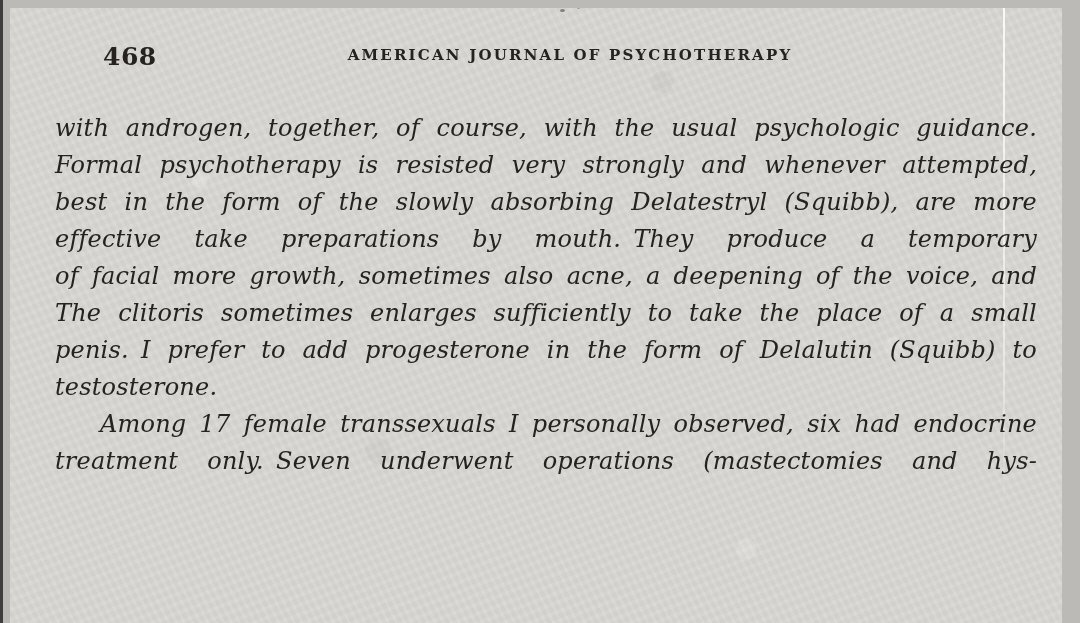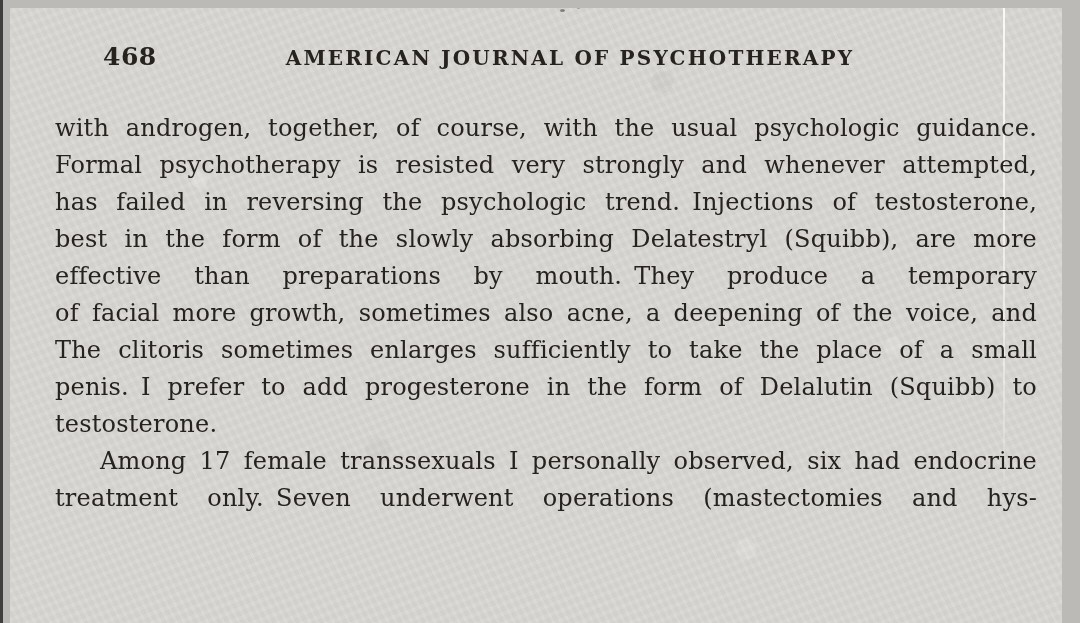--- a/index.html
+++ b/index.html
@@ -77,40 +77,41 @@
     top: 0;
     font-size: 25px;
     font-weight: 600;
     letter-spacing: 0.5px;
   }
   .journal-title {
     position: absolute;
     left: 0; right: 0;
     top: 4px;
     text-align: center;
-    font-size: 20px;
+    font-size: 15px;
     font-weight: 700;
     letter-spacing: 2.2px;
   }
 
   .body-text {
     position: absolute;
     top: 102px;
     left: 45px;
     right: 25px;
     color: #26231f;
     font-size: 24px;
   }
   .line {
     height: 37px;
     line-height: 37px;
     white-space: normal;
     text-align: justify;
     text-align-last: justify;
     letter-spacing: 0.2px;
+    font-style: italic;
   }
   .line.para-end {
     text-align: center;
     text-align-last: left;
   }
   .line.indent {
     text-indent: 45px;
   }
 </style>
 </head>
@@ -124,23 +125,22 @@
   <div class="speck-b"></div>
 
   <div class="header-row">
     <div class="page-number">468</div>
     <div class="journal-title">AMERICAN JOURNAL OF PSYCHOTHERAPY</div>
   </div>
 
   <div class="body-text">
     <div class="line">with androgen, together, of course, with the usual psychologic guidance.</div>
     <div class="line">Formal psychotherapy is resisted very strongly and whenever attempted,</div>
-    <div class="line">has failed in reversing the psychologic trend. Injections of testosterone,</div>
     <div class="line">best in the form of the slowly absorbing Delatestryl (Squibb), are more</div>
-    <div class="line">effective than preparations by mouth. They produce a temporary</div>
+    <div class="line">effective take preparations by mouth. They produce a temporary</div>
     <div class="line">of facial more growth, sometimes also acne, a deepening of the voice, and</div>
     <div class="line">The clitoris sometimes enlarges sufficiently to take the place of a small</div>
     <div class="line">penis. I prefer to add progesterone in the form of Delalutin (Squibb) to</div>
     <div class="line para-end">testosterone.</div>
     <div class="line indent">Among 17 female transsexuals I personally observed, six had endocrine</div>
     <div class="line">treatment only. Seven underwent operations (mastectomies and hys-</div>
   </div>
 </div>
 
 </body></html>

